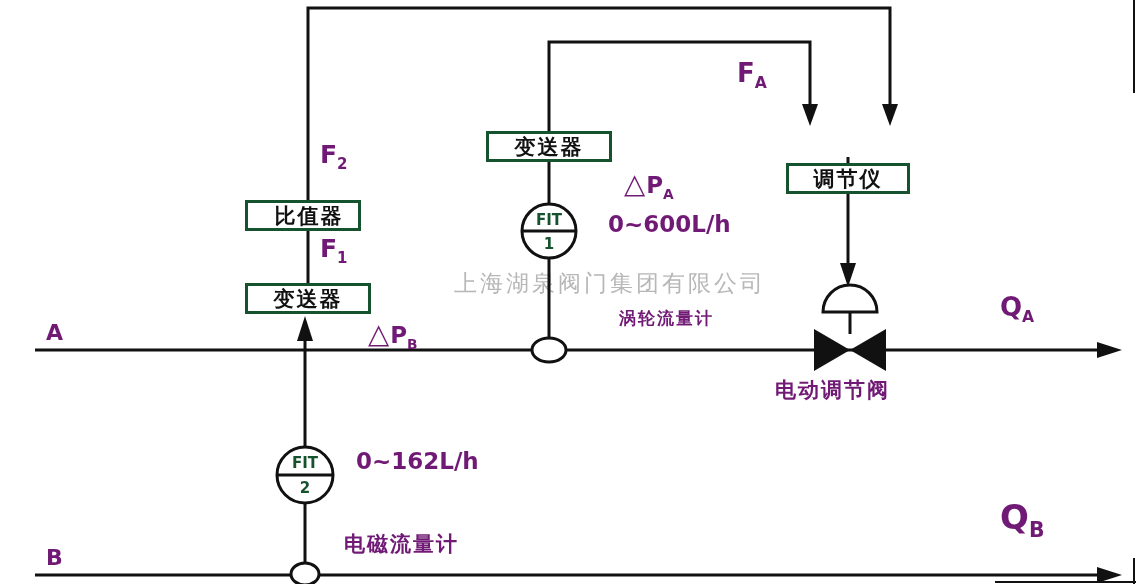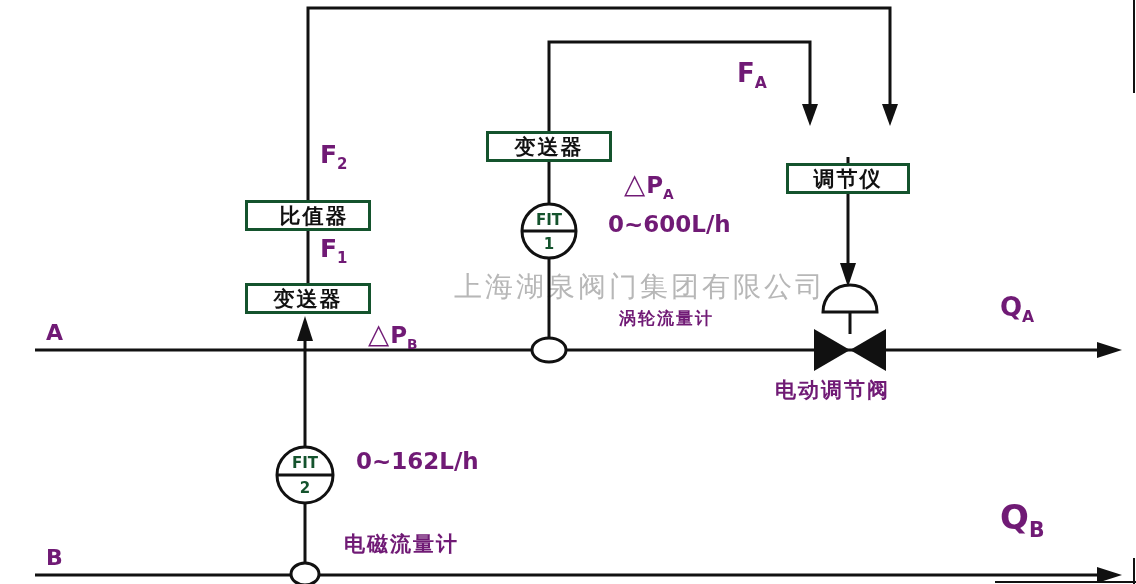--- a/index.html
+++ b/index.html
@@ -4,21 +4,21 @@
 <style>
   * { margin:0; padding:0; box-sizing:border-box; }
   html,body { background:#ffffff; }
   body { font-family:"DejaVu Sans","Liberation Sans",sans-serif; }
   #stage {
     position:relative; width:1136px; height:584px;
     background:#ffffff; overflow:hidden;
   }
   .watermark {
     position:absolute; left:406px; top:268px;
-    font-size:28px; color:#b7b7b7; letter-spacing:3px;
+    font-size:23px; color:#b7b7b7; letter-spacing:3px;
     font-weight:normal; z-index:1; white-space:nowrap;margin-left:48px;
   }
   svg.geom { position:absolute; left:0; top:0; z-index:2; }
   .box {
     position:absolute; z-index:3;
     border:3px solid #14532d; background:#ffffff;
     display:flex; align-items:center; justify-content:center;
     font-weight:bold; font-size:21px; color:#111; letter-spacing:2px;
   }
   .lbl {
@@ -74,21 +74,21 @@
     <path d="M 823 312 A 27 27 0 0 1 877 312 Z" fill="#ffffff"></path>
     <line x1="850" y1="312" x2="850" y2="334"></line>
     <polygon points="814,329 814,371 850,350" fill="#111" stroke="none"></polygon>
     <polygon points="886,329 886,371 850,350" fill="#111" stroke="none"></polygon>
 
     <line x1="1134" y1="0" x2="1134" y2="93" stroke-width="2"></line>
     <line x1="1134" y1="558" x2="1134" y2="584" stroke-width="2"></line>
     <line x1="995" y1="582" x2="1136" y2="582" stroke-width="2"></line>
   </svg>
 
-  <div class="box" style="left:245px; top:200px; width:126px; height:31px;padding-left:12px;">比值器</div>
+  <div class="box" style="left:245px; top:200px; width:116px; height:31px;padding-left:12px;">比值器</div>
 
   <div class="box" style="left:245px; top:283px; width:126px; height:31px;">变送器</div>
 
   <div class="box" style="left:486px; top:131px; width:126px; height:31px;">变送器</div>
 
   <div class="box" style="left:786px; top:127px; width:124px; height:31px;margin-top:36px;">调节仪</div>
 
   <div class="fit-txt" style="left:519px; top:213px; font-size:15px;">FIT</div>
   <div class="fit-txt" style="left:519px; top:237px; font-size:15px;">1</div>
 

